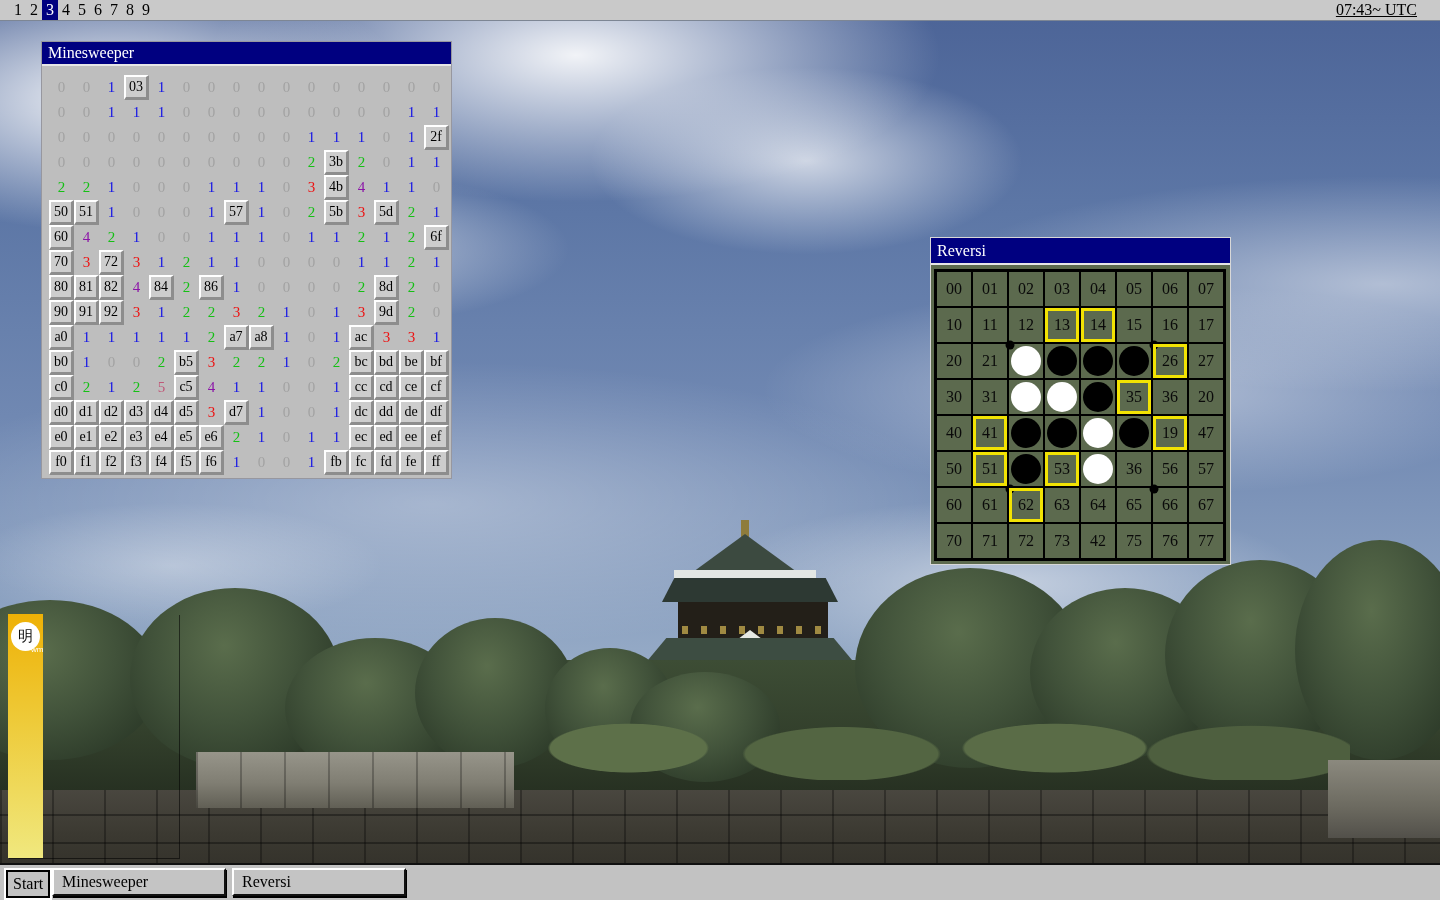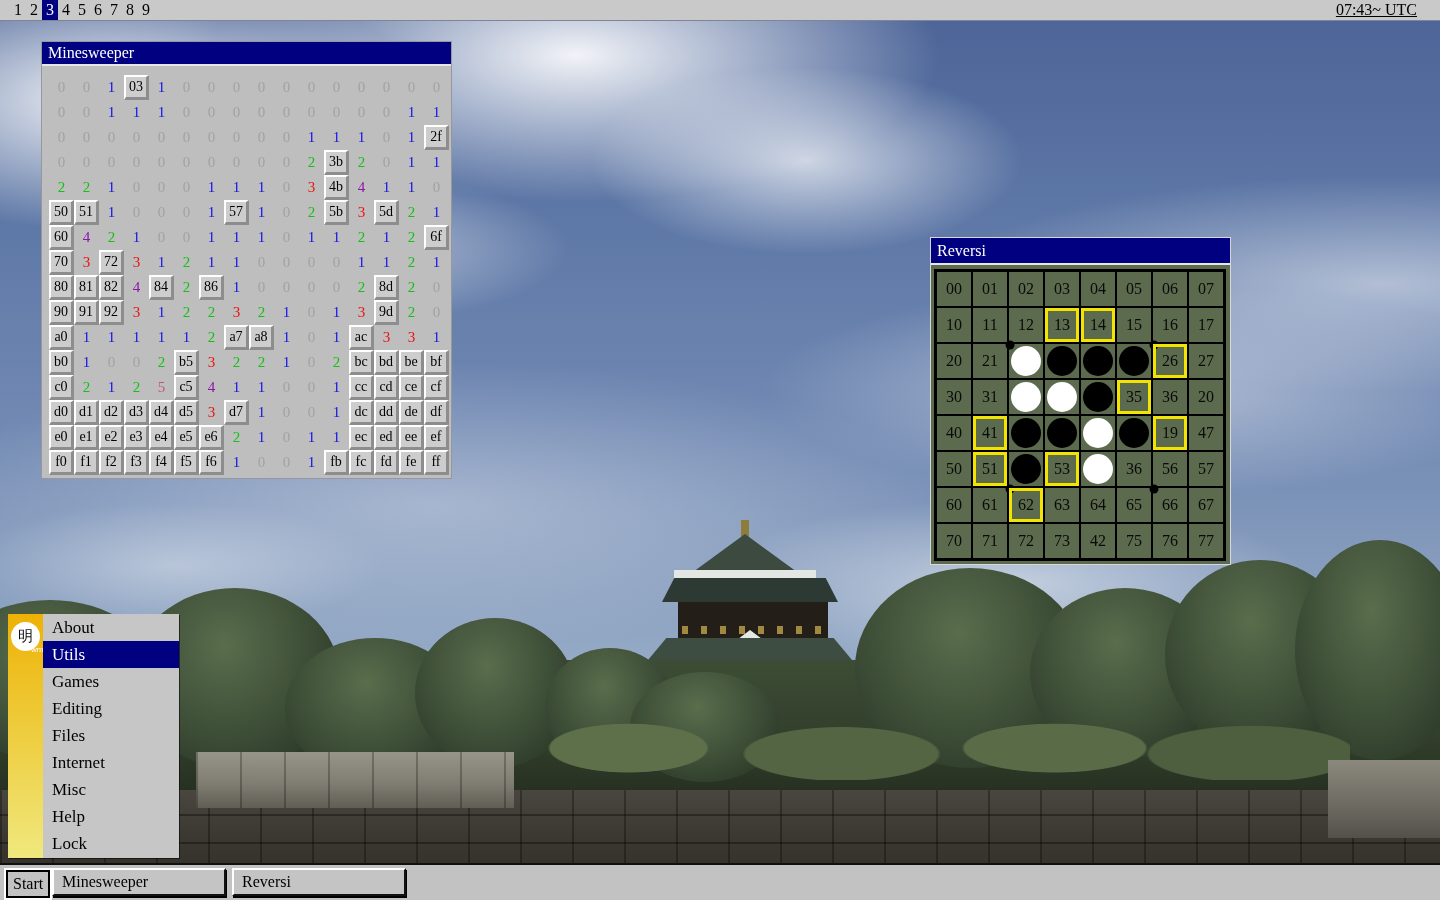--- a/index.html
+++ b/index.html
@@ -536,31 +536,20 @@
         <div class="rv-cell">77</div>
       </div>
   </div>
 </div>
 
 <div class="start-menu">
   <div class="menu-band">
     <div class="logo">明</div>
     <div class="logo-sub">wm</div>
   </div>
-  <div class="menu-items">
-      <div class="menu-item">About</div>
-      <div class="menu-item active">Utils</div>
-      <div class="menu-item">Games</div>
-      <div class="menu-item">Editing</div>
-      <div class="menu-item">Files</div>
-      <div class="menu-item">Internet</div>
-      <div class="menu-item">Misc</div>
-      <div class="menu-item">Help</div>
-      <div class="menu-item">Lock</div>
-    </div>
 </div>
 
 <div class="taskbar">
   <div class="start-btn">Start</div>
   <div>
       <div class="task-btn" style="left: 52px;">Minesweeper</div>
       <div class="task-btn" style="left: 232px;">Reversi</div>
     </div>
 </div>
 

